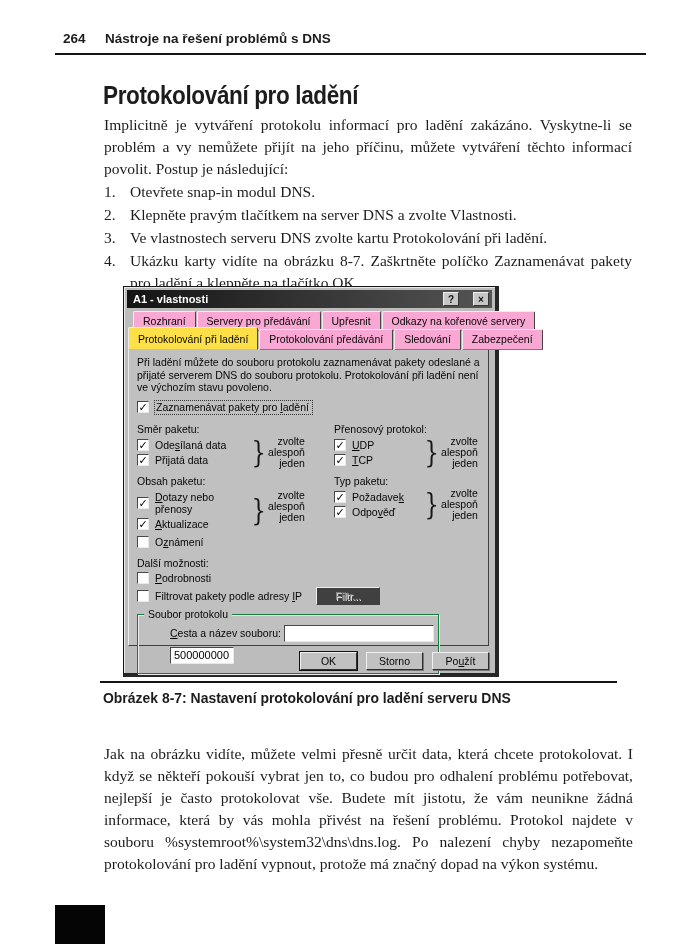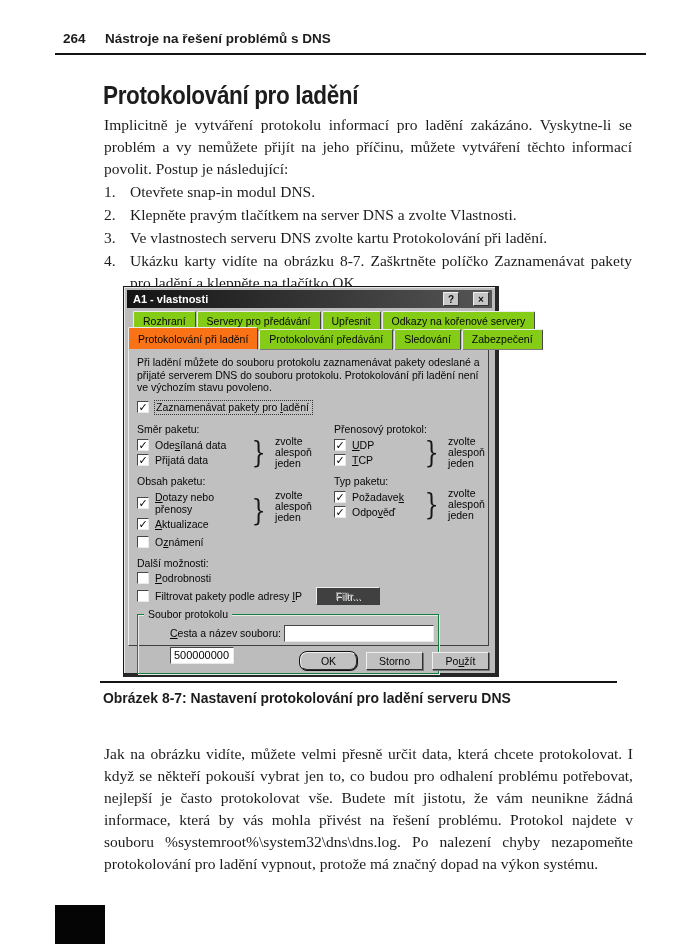--- a/index.html
+++ b/index.html
@@ -35,23 +35,23 @@
   .titlebar{position:absolute;left:3px;top:3px;right:3px;height:18px;
             background:linear-gradient(90deg,#141414,#555);color:#fff;display:flex;align-items:center;
             padding:0 3px 0 6px;font-weight:700;font-size:11px;box-sizing:border-box;gap:12px;}
   .tb-spacer{flex:1;}
   .tb-btn{width:16px;height:14px;background:#c6c6c6;border:1px solid;border-color:#f0f0f0 #353535 #353535 #f0f0f0;
           color:#111;font:700 10px "Liberation Sans",sans-serif;display:flex;align-items:center;justify-content:center;
           margin-left:2px;box-sizing:border-box;}
 
   .tabs-back{position:absolute;left:9px;top:24px;display:flex;height:20px;}
   .tabs-front{position:absolute;left:4px;top:42px;display:flex;height:21px;z-index:3;}
-  .tab{background:#84cc16;border:1px solid;border-color:#ececec #454545 #7a7a7a #ececec;
+  .tab{background:#f9a8d4;border:1px solid;border-color:#ececec #454545 #7a7a7a #ececec;
        border-radius:2px 2px 0 0;padding:3px 9px 0;white-space:nowrap;margin-right:1px;box-sizing:border-box;}
-  .tab.active{background:#f97316;border-bottom-color:#c1c1c1;margin-top:-2px;padding-top:5px;z-index:4;}
+  .tab.active{background:#fde047;border-bottom-color:#c1c1c1;margin-top:-2px;padding-top:5px;z-index:4;}
 
   .panel{position:absolute;left:4px;right:6px;top:62px;height:297px;background:#c0c0c0;
          border:1px solid;border-color:#ededed #3f3f3f #3f3f3f #ededed;
          padding:6px 8px;box-sizing:border-box;}
   .p-intro{line-height:12.5px;margin-bottom:7px;}
 
   .cbrow{display:flex;align-items:center;margin:3px 0;}
   .cb{flex:none;width:12px;height:12px;background:#fff;border:1px solid;border-color:#474747 #e9e9e9 #e9e9e9 #474747;
       margin-right:6px;font:700 11px/11px "DejaVu Sans",sans-serif;text-align:center;color:#000;box-sizing:border-box;}
   .u{text-decoration:underline;text-underline-offset:1px;}
@@ -60,21 +60,21 @@
   .sect-title{margin:6px 0 1px;}
   .cols{display:flex;}
   .col-l{width:197px;flex:none;}
   .col-r{flex:1;}
   .sect{display:flex;align-items:center;}
   .sect-list{flex:none;}
   .sect-list.w-l{width:112px;}
   .sect-list.w-r{width:88px;}
   .brace{font-family:"DejaVu Serif",serif;font-size:30px;font-weight:400;color:#161616;
          transform:scaleX(.75);line-height:30px;flex:none;}
-  .hintx{margin-left:7px;line-height:11px;font-size:10.5px;}
+  .hintx{line-height:11px;font-size:10.5px;text-align:right;}
   .top2{align-self:flex-start;margin-top:2px;}
 
   .filter-row{display:flex;align-items:center;}
   .btn-disabled{margin-left:14px;width:64px;height:18px;background:#404040;border:1px solid;
                 border-color:#ededed #3f3f3f #3f3f3f #ededed;color:#8c8c8c;
                 text-shadow:1px 1px 0 #e6e6e6;display:flex;align-items:center;justify-content:center;box-sizing:border-box;}
 
   .groupbox{position:relative;width:302px;margin-top:9px;border:1px solid #15803d;
             box-shadow:inset 1px 1px 0 #e9e9e9,1px 1px 0 #e9e9e9;padding:8px 9px 9px;box-sizing:border-box;}
   .gb-legend{position:absolute;top:-7px;left:6px;background:#c0c0c0;padding:0 4px;}
@@ -82,21 +82,21 @@
   .frow:first-of-type{margin-top:2px;}
   .flabel{flex:none;width:114px;}
   .field{height:17px;background:#fff;border:1px solid;border-color:#474747 #e9e9e9 #e9e9e9 #474747;
          font:11px "Liberation Sans",sans-serif;padding:0 3px;box-sizing:border-box;outline:none;}
   .field.path{flex:1;}
   .field.size{flex:none;width:64px;}
 
   .btnrow{position:absolute;right:6px;top:365px;display:flex;gap:9px;}
   .btn{width:57px;height:18px;background:#c1c1c1;border:1px solid;border-color:#f0f0f0 #2e2e2e #2e2e2e #f0f0f0;
        box-shadow:1px 1px 0 #777;display:flex;align-items:center;justify-content:center;box-sizing:border-box;}
-  .btn-default{outline:1px solid #111;border-radius:7px;}
+  .btn-default{outline:1px solid #111;}
 </style>
 </head>
 <body>
 
 <div class="page">
 
   <div class="folio">264</div>
   <div class="runhead">Nástroje na řešení problémů s DNS</div>
   <div class="rule-top"></div>
 

